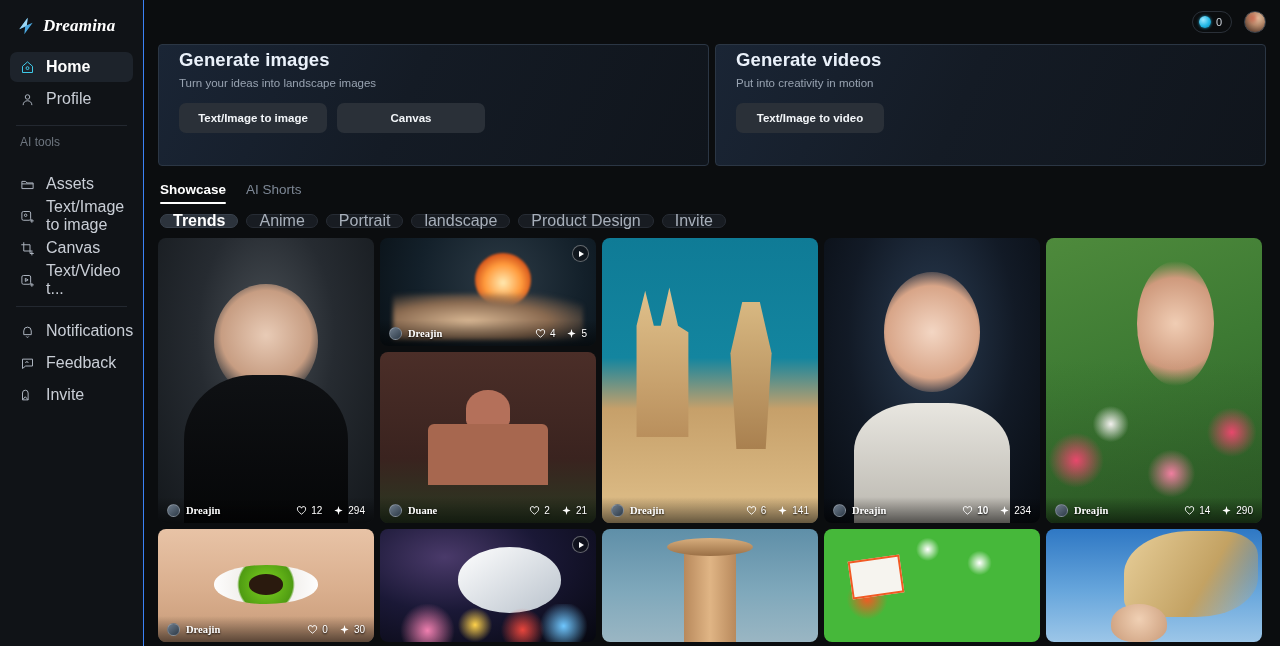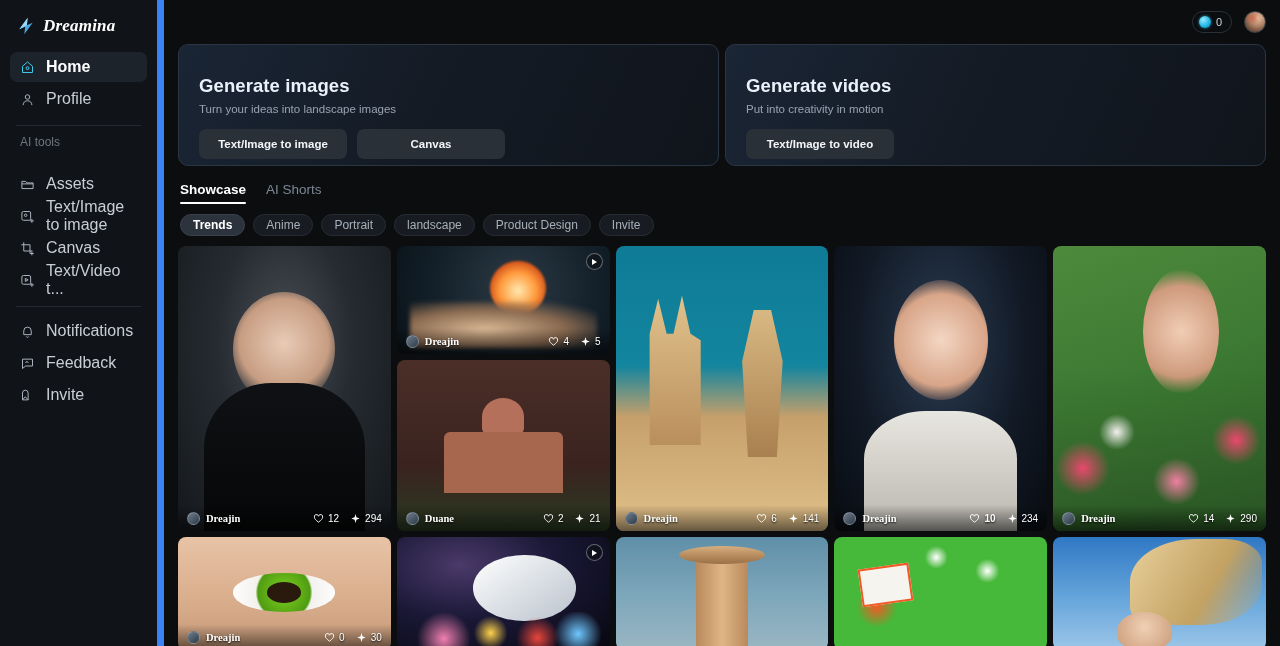--- a/index.html
+++ b/index.html
@@ -6,23 +6,23 @@
   html, body {
     width: 1280px; height: 646px;
     background: #0b0d0f;
     font-family: "Liberation Sans", sans-serif;
     overflow: hidden;
   }
   body { display: flex; }
 
   
   .sidebar {
-    width: 164px; height: 646px;
+    width: 144px; height: 646px;
     background: #101317;
-    border-right: 7px solid #3b82f6;
+    border-right: 1px solid #3b82f6;
     flex-shrink: 0;
     padding: 0 10px;
     position: relative;
   }
   .brand {
     display: flex; align-items: center; gap: 7px;
     height: 52px; padding-left: 6px;
   }
   .brand-mark { width: 20px; height: 20px; flex-shrink: 0; }
   .brand-name {
@@ -71,24 +71,24 @@
     content: ""; position: absolute; left: 18%; top: 8%;
     width: 44%; height: 40%; border-radius: 50%;
     background: rgba(200,60,40,.55); filter: blur(2px);
   }
 
   .content { padding: 0 14px; }
 
   
   .hero-row { display: flex; gap: 6px; }
   .hero {
-    flex: 1; height: 122px; border-radius: 10px;
+    flex: 1; height: 122px; border-radius: 4px;
     border: 1px solid #2b3644;
     background: linear-gradient(115deg, #1a2535 0%, #141b25 45%, #10151c 100%);
-    padding: 30px 20px; position: relative;
+    padding: 4px 20px; position: relative;
   }
   .hero h2 { font-size: 18.5px; color: #eaf1fa; letter-spacing: .1px; }
   .hero p { font-size: 11.5px; color: #98a3b1; margin-top: 6px; }
   .hero-btns { display: flex; gap: 10px; margin-top: 14px; }
   .hero-btn {
     height: 30px; min-width: 148px; border-radius: 7px;
     background: #2a3038; border: none; cursor: pointer;
     color: #f2f5f8; font-size: 11.5px; font-weight: bold;
     font-family: "Liberation Sans", sans-serif;
     display: flex; align-items: center; justify-content: center;
@@ -99,23 +99,23 @@
   .tab { font-size: 13.5px; color: #7d8795; cursor: pointer; padding-bottom: 7px; position: relative; }
   .tab.active { color: #ffffff; font-weight: bold; }
   .tab.active::after {
     content: ""; position: absolute; left: 0; right: 0; bottom: 0;
     height: 2px; background: #ffffff; border-radius: 2px;
   }
 
   
   .chips { display: flex; gap: 8px; margin-top: 10px; padding-left: 2px; }
   .chip {
-    height: 22px; padding: 0 12px; border-radius: 11px;
+    height: 14px; padding: 0 12px; border-radius: 11px;
     background: #181c22; border: 1px solid #272c34;
-    color: #a7afba; font-size: 12px; cursor: pointer;
+    color: #a7afba; font-size: 16px; cursor: pointer;
     display: flex; align-items: center;
   }
   .chip.active { background: #2c333c; color: #ffffff; font-weight: bold; border-color: #39414c; }
 
   
   .grid { display: flex; gap: 6px; margin-top: 10px; }
   .col { display: flex; flex-direction: column; gap: 6px; width: 216px; }
   .card { position: relative; border-radius: 8px; overflow: hidden; cursor: pointer; }
   .card .meta {
     position: absolute; left: 0; right: 0; bottom: 0; height: 26px;

